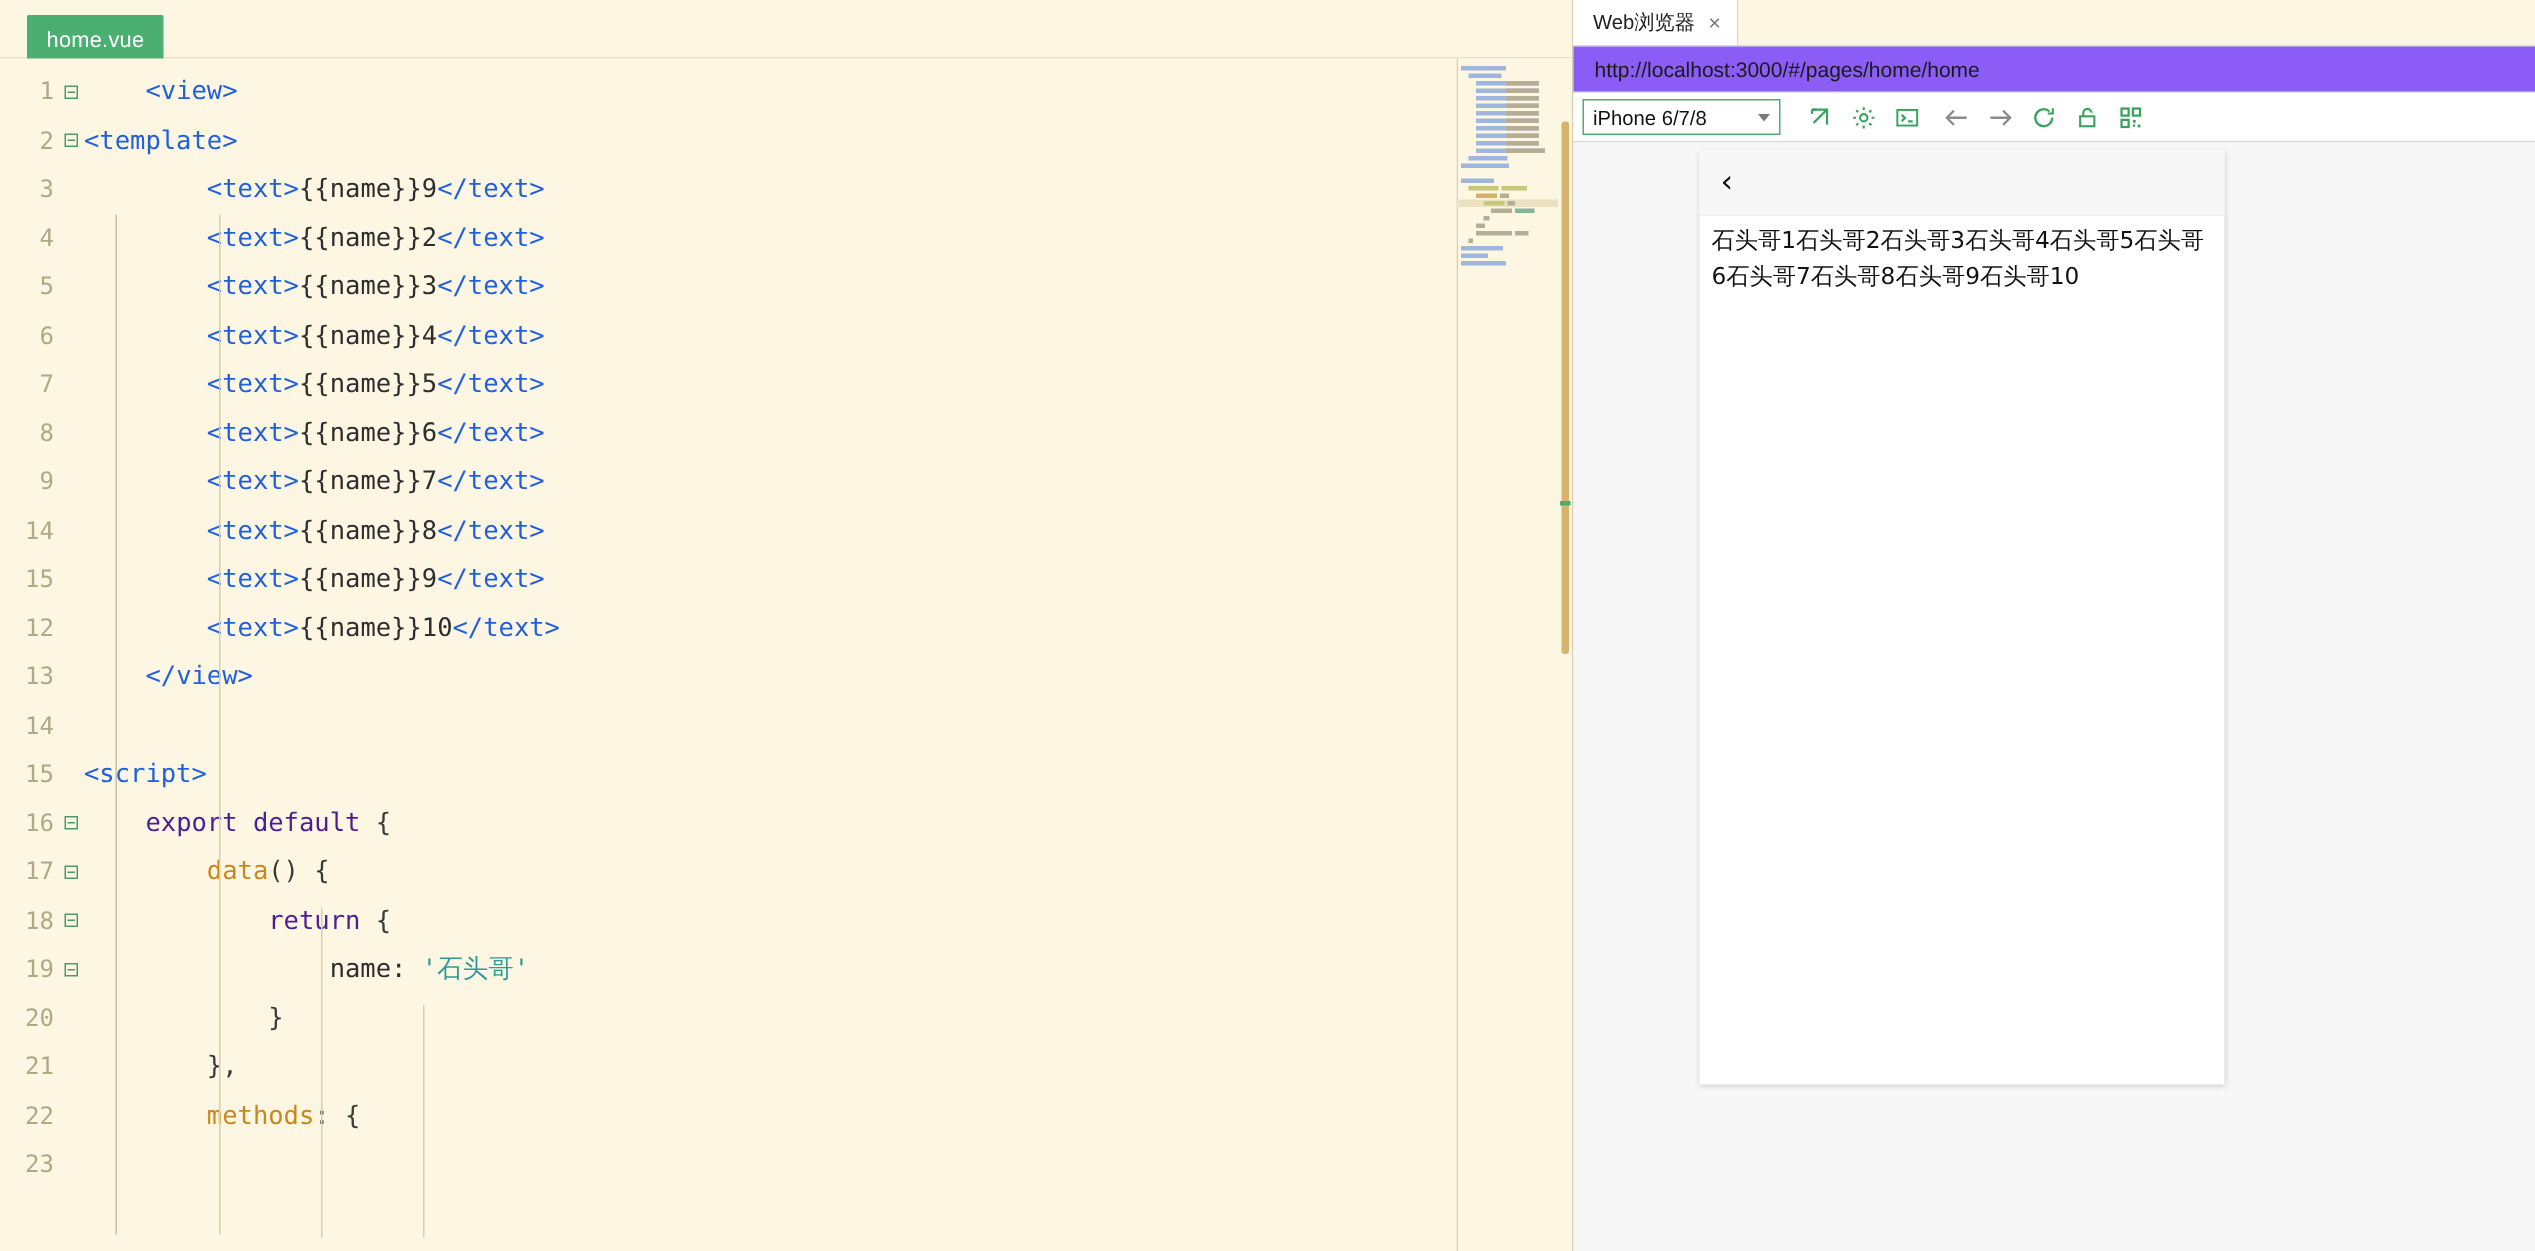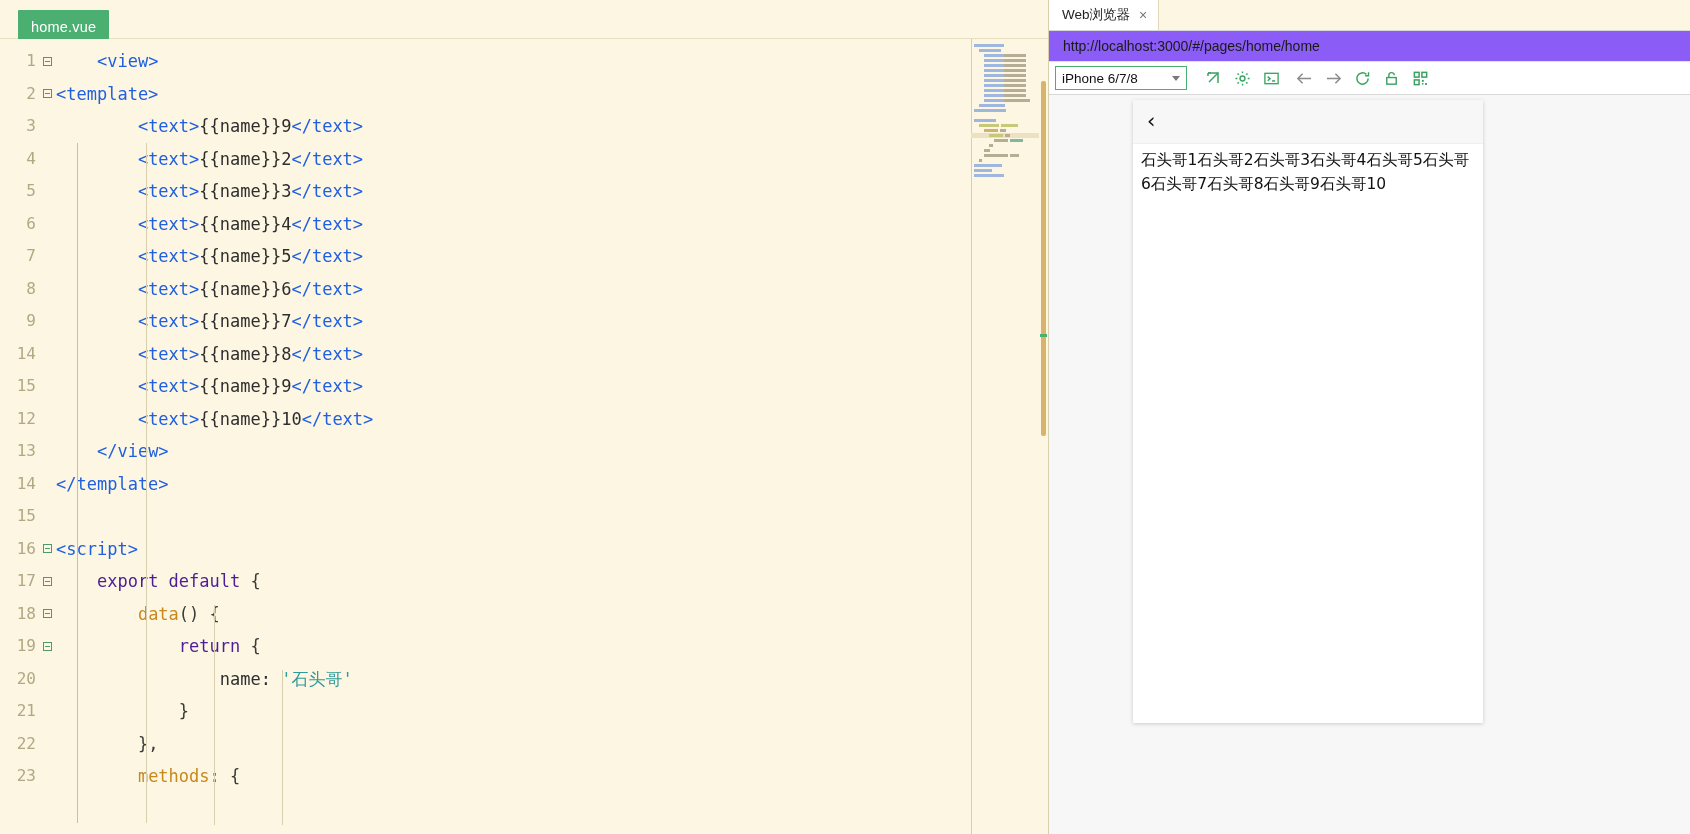--- a/index.html
+++ b/index.html
@@ -404,21 +404,20 @@
           <div class="cl"><span>        </span><span class="tk-tag">&lt;text&gt;</span><span class="tk-mus">{{name}}2</span><span class="tk-tag">&lt;/text&gt;</span></div>
           <div class="cl"><span>        </span><span class="tk-tag">&lt;text&gt;</span><span class="tk-mus">{{name}}3</span><span class="tk-tag">&lt;/text&gt;</span></div>
           <div class="cl"><span>        </span><span class="tk-tag">&lt;text&gt;</span><span class="tk-mus">{{name}}4</span><span class="tk-tag">&lt;/text&gt;</span></div>
           <div class="cl"><span>        </span><span class="tk-tag">&lt;text&gt;</span><span class="tk-mus">{{name}}5</span><span class="tk-tag">&lt;/text&gt;</span></div>
           <div class="cl"><span>        </span><span class="tk-tag">&lt;text&gt;</span><span class="tk-mus">{{name}}6</span><span class="tk-tag">&lt;/text&gt;</span></div>
           <div class="cl"><span>        </span><span class="tk-tag">&lt;text&gt;</span><span class="tk-mus">{{name}}7</span><span class="tk-tag">&lt;/text&gt;</span></div>
           <div class="cl"><span>        </span><span class="tk-tag">&lt;text&gt;</span><span class="tk-mus">{{name}}8</span><span class="tk-tag">&lt;/text&gt;</span></div>
           <div class="cl"><span>        </span><span class="tk-tag">&lt;text&gt;</span><span class="tk-mus">{{name}}9</span><span class="tk-tag">&lt;/text&gt;</span></div>
           <div class="cl"><span>        </span><span class="tk-tag">&lt;text&gt;</span><span class="tk-mus">{{name}}10</span><span class="tk-tag">&lt;/text&gt;</span></div>
           <div class="cl"><span>    </span><span class="tk-tag">&lt;/view&gt;</span></div>
-          <div class="cl"><span class="tk-tag">&lt;/template&gt;</span></div>
           <div class="cl"></div>
           <div class="cl"><span class="tk-tag">&lt;script&gt;</span></div>
           <div class="cl"><span>    </span><span class="tk-kw">export default</span><span class="tk-punct"> {</span></div>
           <div class="cl"><span>        </span><span class="tk-fn">data</span><span class="tk-punct">() {</span></div>
           <div class="cl"><span>            </span><span class="tk-kw">return</span><span class="tk-punct"> {</span></div>
           <div class="cl"><span>                </span><span class="tk-prop">name:</span><span> </span><span class="tk-str">'石头哥'</span></div>
           <div class="cl"><span>            </span><span class="tk-punct">}</span></div>
           <div class="cl"><span>        </span><span class="tk-punct">},</span></div>
           <div class="cl"><span>        </span><span class="tk-fn">methods</span><span class="tk-punct">: {</span></div>
           <div class="ind solid" style="left: 21px; top: 104px; height: 680px; bottom: auto;"></div>

